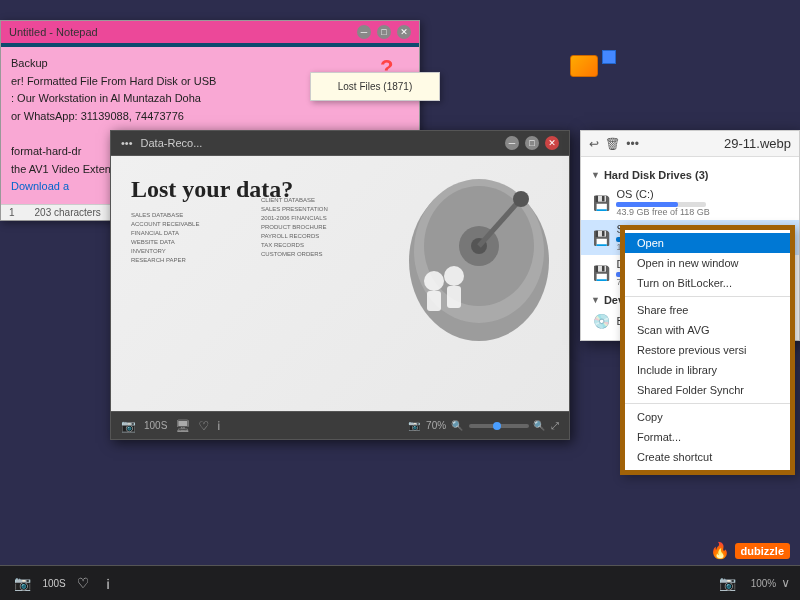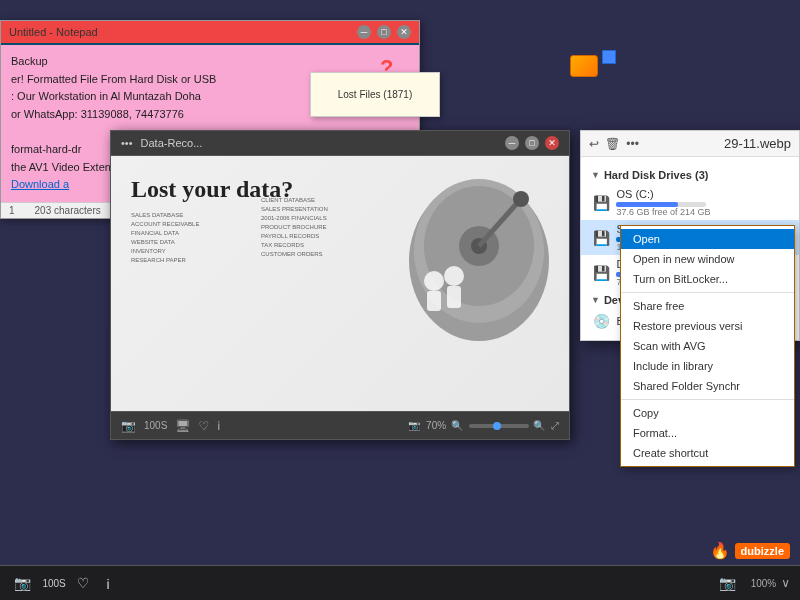--- a/index.html
+++ b/index.html
@@ -26,40 +26,39 @@
       position: absolute;
       top: 20px;
       left: 0px;
       width: 420px;
       background: #f0f0f0;
       border: 1px solid #999;
       box-shadow: 2px 2px 8px rgba(0,0,0,0.4);
       z-index: 1;
     }
     .notepad-titlebar {
-      background: #ef4444;
+      background: #ec4899;
       padding: 4px 8px;
       font-size: 11px;
       color: #333;
       display: flex;
       align-items: center;
       justify-content: space-between;
-      border-bottom: 2px solid #0c4a6e;
+      border-bottom: 4px solid #0c4a6e;
     }
     .notepad-content {
       background: #f9a8d4;
       padding: 8px 10px;
       font-size: 11px;
       color: #222;
       line-height: 1.6;
       min-height: 140px;
     }
     .notepad-content .link-text {
       color: #0066cc;
-      text-decoration: underline;
     }
     .notepad-statusbar {
       background: #f0f0f0;
       border-top: 1px solid #ccc;
       padding: 2px 8px;
       font-size: 10px;
       color: #555;
       display: flex;
       gap: 20px;
     }
@@ -263,21 +262,21 @@
     .drive-bar-blue { background: #4a7dff; }
     .drive-bar-selected { background: #0078d4; }
 
     
     .context-menu {
       position: absolute;
       top: 225px;
       right: 5px;
       width: 175px;
       background: #fff;
-      border: 1px solid #a16207;
+      border: 5px solid #a16207;
       box-shadow: 3px 3px 10px rgba(0,0,0,0.3);
       z-index: 5;
       padding: 3px 0;
     }
     .context-item {
       padding: 4px 12px;
       font-size: 11px;
       color: #333;
       cursor: pointer;
       display: flex;
@@ -297,21 +296,21 @@
     
     .lost-files-popup {
       position: absolute;
       top: 72px;
       left: 310px;
       width: 130px;
       background: #fffbe6;
       border: 1px solid #ccc;
       box-shadow: 2px 2px 6px rgba(0,0,0,0.3);
       z-index: 6;
-      padding: 16px 8px;
+      padding: 8px 8px;
       font-size: 10px;
       color: #333;
       text-align: center;
     }
 
     
     .question-mark {
       position: absolute;
       top: 55px;
       left: 380px;
@@ -520,21 +519,21 @@
         <span>Hard Disk Drives (3)</span>
       </div>
 
       <div class="drive-item">
         <span class="drive-icon">💾</span>
         <div class="drive-info">
           <div class="drive-name">OS (C:)</div>
           <div class="drive-bar-container">
             <div class="drive-bar drive-bar-blue" style="width:68%;"></div>
           </div>
-          <div class="drive-space">37.6 GB free of 214 GB</div>
+          <div class="drive-space">43.9 GB free of 118 GB</div>
         </div>
       </div>
 
       <div class="drive-item selected">
         <span class="drive-icon">💾</span>
         <div class="drive-info">
           <div class="drive-name">Scratch disk (D:)</div>
           <div class="drive-bar-container">
             <div class="drive-bar drive-bar-selected" style="width:45%;"></div>
           </div>
@@ -575,24 +574,24 @@
       <span>Open in new window</span>
     </div>
     <div class="context-item">
       <span>Turn on BitLocker...</span>
     </div>
     <div class="context-separator"></div>
     <div class="context-item">
       <span>Share free</span>
     </div>
     <div class="context-item">
+      <span>Scan with AVG</span>
+    </div>
+    <div class="context-item">
       <span>Restore previous versi</span>
-    </div>
-    <div class="context-item">
-      <span>Scan with AVG</span>
     </div>
     <div class="context-item">
       <span>Include in library</span>
     </div>
     <div class="context-item">
       <span>Shared Folder Synchr</span>
     </div>
     <div class="context-separator"></div>
     <div class="context-item">
       <span>Copy</span>

